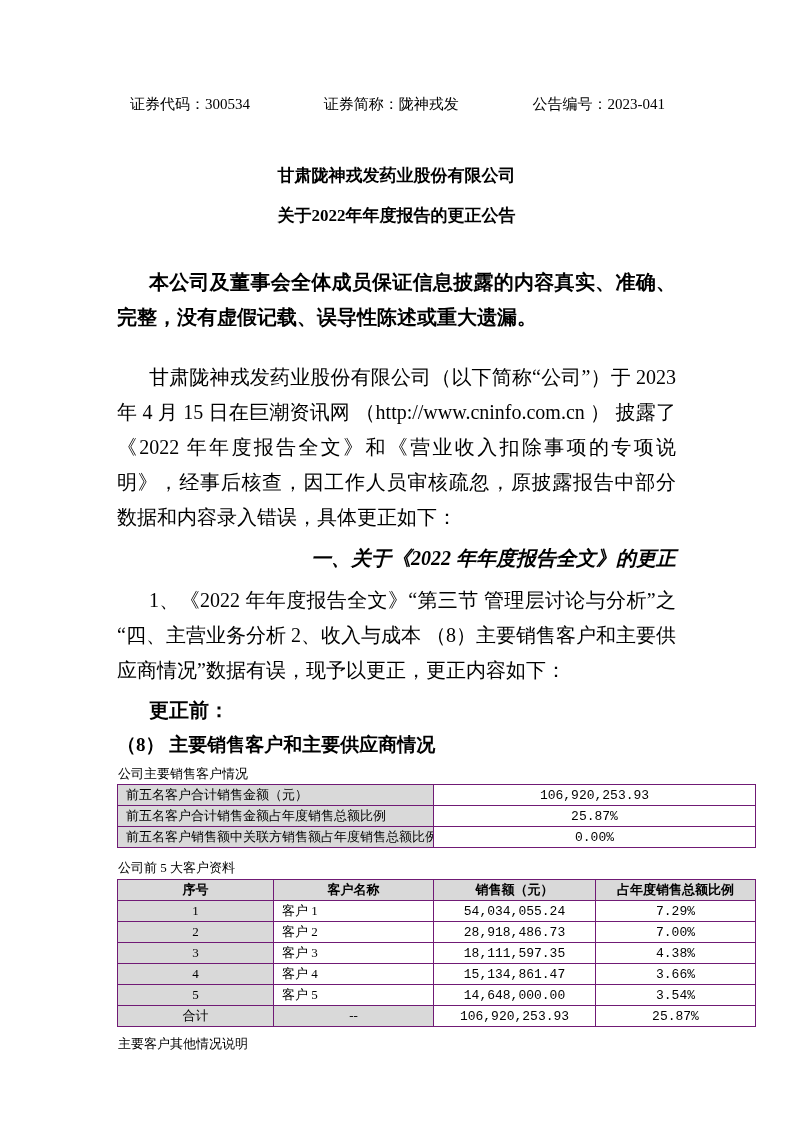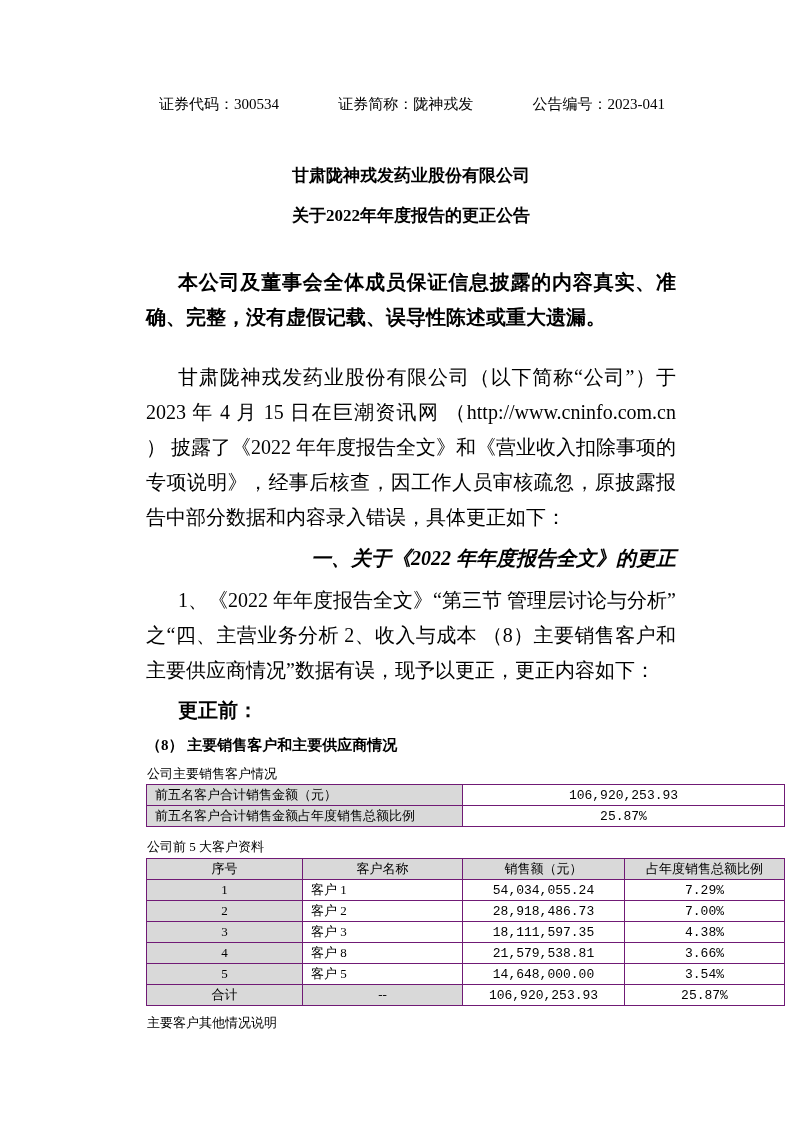--- a/index.html
+++ b/index.html
@@ -6,21 +6,20 @@
   html, body { background: #ffffff; }
   body { width: 793px; font-family: "Liberation Serif", "DejaVu Serif", serif; color: #000; }
 
   .page {
     position: relative;
     width: 793px;
     height: 1118px;
     background: #ffffff;
     padding-top: 95px;
     overflow: hidden;
-    padding-left: 29px;
   }
 
   .doc-header {
     margin: 0 128px 0 130px;
     display: flex;
     justify-content: space-between;
     font-size: 15px;
     line-height: 18px;
   }
 
@@ -62,21 +61,21 @@
   }
   .before-label {
     margin-top: 5px;
     font-weight: bold;
     text-indent: 32px;
     text-align: left;
   }
 
   .small-heading {
     margin: 8px 117px 6px 117px;
-    font-size: 15px;
+    font-size: 19px;
     font-weight: bold;
     line-height: 18px;
   }
   .small-caption {
     margin: 12px 117px 0 118px;
     font-size: 13px;
     line-height: 16px;
     font-family: Liberation Serif, serif;
   }
 
@@ -90,21 +89,21 @@
   table.tbl td {
     border: 1px solid #701a75;
     padding: 1px 8px;
     height: 21px;
     overflow: hidden;
     white-space: nowrap;
   }
   .tbl-summary { margin-top: 2px; }
   .tbl-summary td { height: 22px; }
   .tbl-cust { margin-top: 3px; }
-  .tbl-cust td.hdr { font-weight: normal; }
+  .tbl-cust td.hdr { font-weight: bold; }
 
   .gray { background: #d9d9d9; }
   .c { text-align: center; }
   .r { text-align: center; font-family: Liberation Mono, monospace; }
   .l { text-align: left; }
 
   .note { margin-top: 9px; }
 </style>
 </head>
 <body>
@@ -142,20 +141,24 @@
         <col style="width:322px">
       </colgroup>
     <tbody>
       <tr>
         <td class="gray l">前五名客户合计销售金额（元）</td>
         <td class="r">106,920,253.93</td>
       </tr>
       <tr>
         <td class="gray l">前五名客户合计销售金额占年度销售总额比例</td>
         <td class="r">25.87%</td>
+      </tr>
+      <tr>
+        <td class="gray l">前五名客户销售额中关联方销售额占年度销售总额比例</td>
+        <td class="r">0.00%</td>
       </tr>
     </tbody>
   </table>
 
   <p class="small-caption">公司前 5 大客户资料</p>
 
   <table class="tbl tbl-cust">
     <colgroup>
         <col style="width:156px">
         <col style="width:160px">
@@ -182,22 +185,22 @@
         <td class="r">7.00%</td>
       </tr>
       <tr>
         <td class="gray c">3</td>
         <td class="l">客户 3</td>
         <td class="r">18,111,597.35</td>
         <td class="r">4.38%</td>
       </tr>
       <tr>
         <td class="gray c">4</td>
-        <td class="l">客户 8</td>
-        <td class="r">21,579,538.81</td>
+        <td class="l">客户 4</td>
+        <td class="r">15,134,861.47</td>
         <td class="r">3.66%</td>
       </tr>
       <tr>
         <td class="gray c">5</td>
         <td class="l">客户 5</td>
         <td class="r">14,648,000.00</td>
         <td class="r">3.54%</td>
       </tr>
       <tr>
         <td class="gray c">合计</td>

